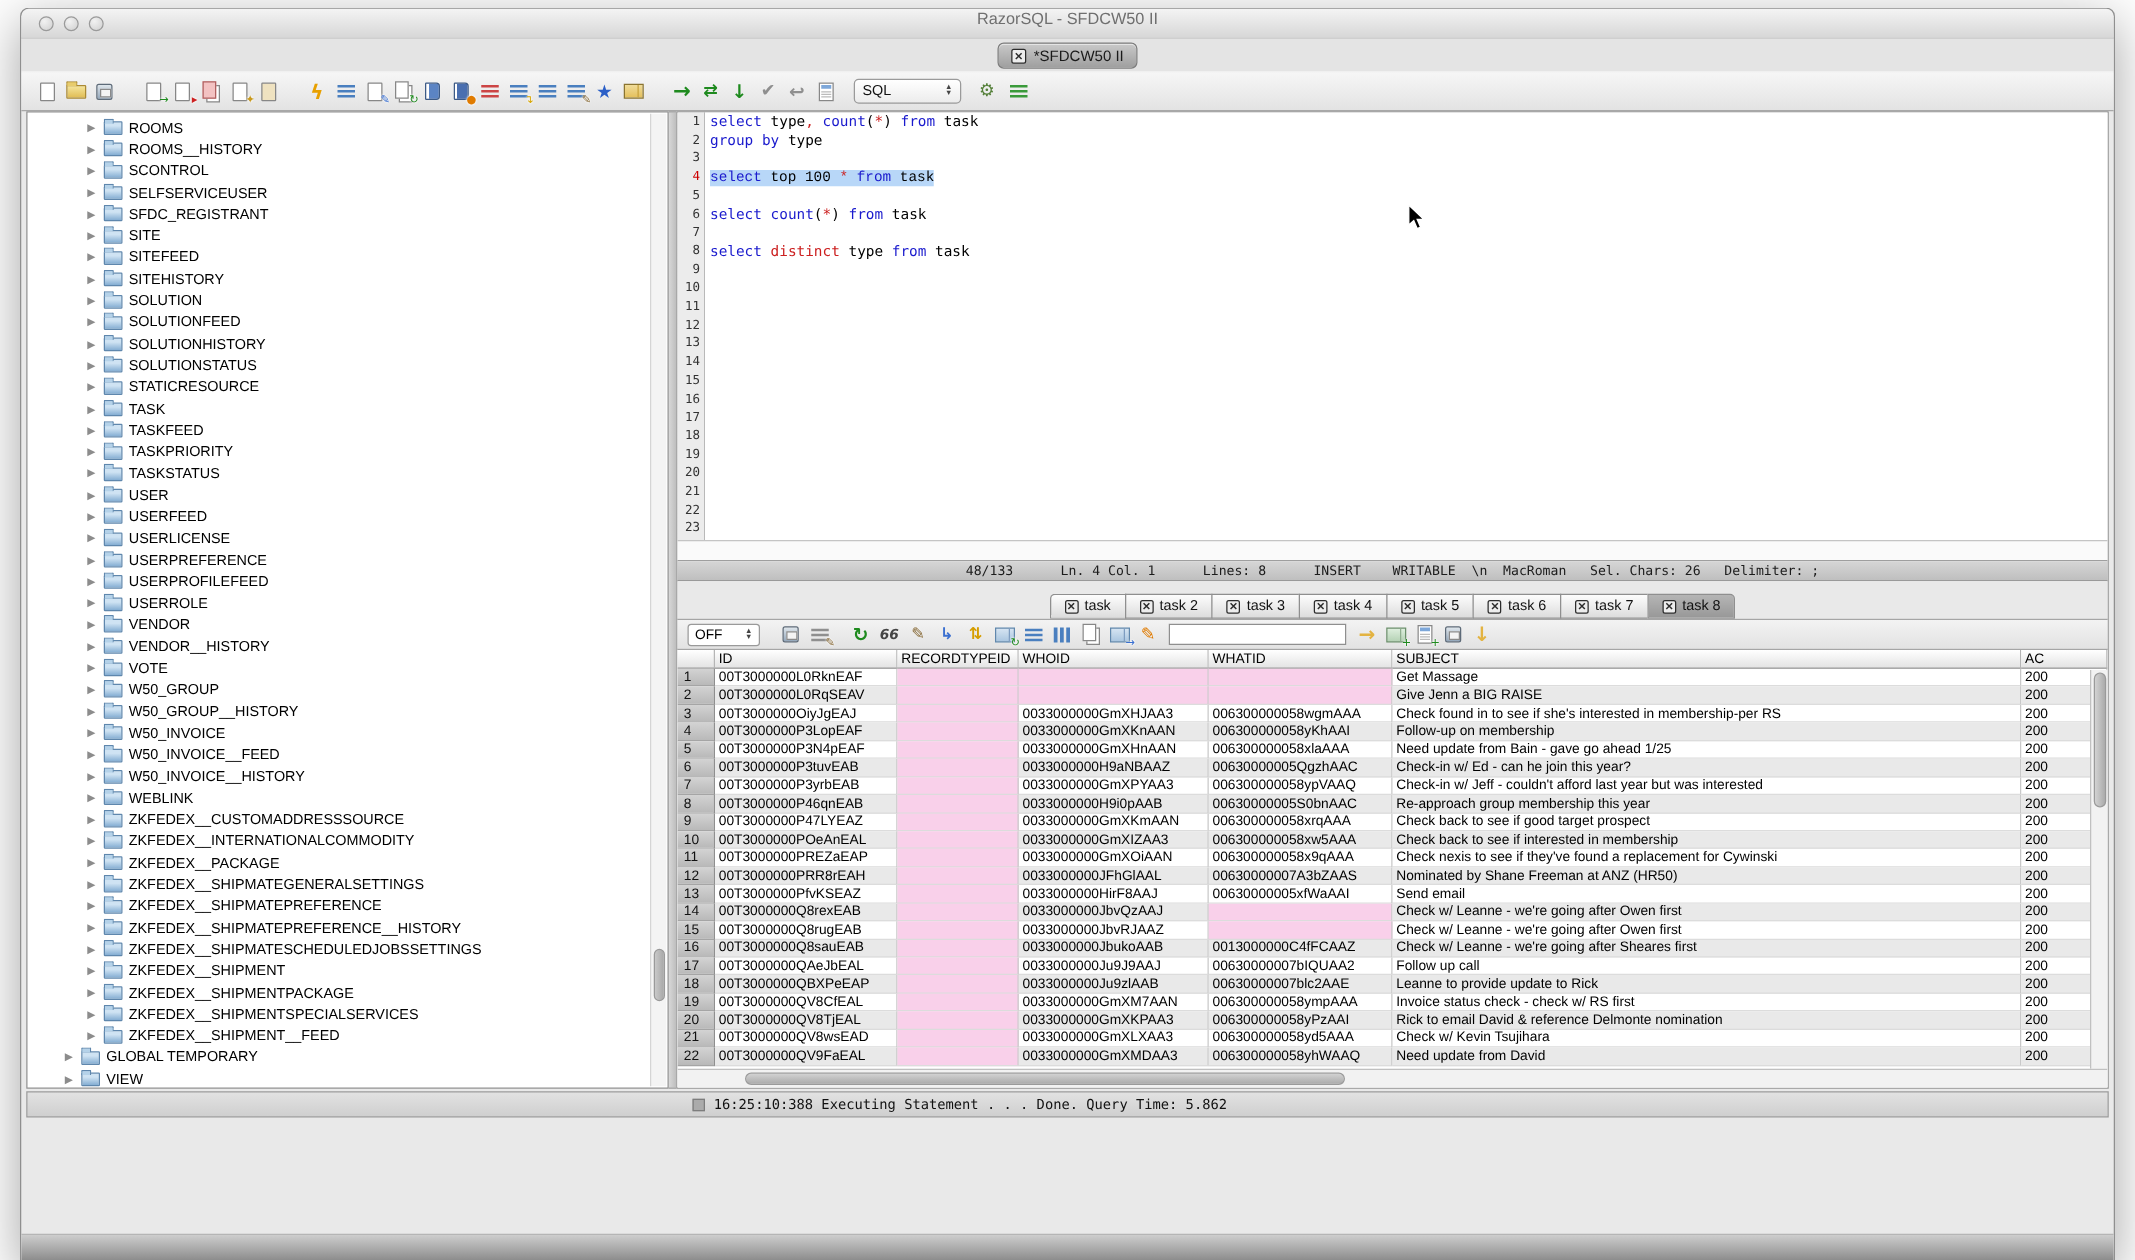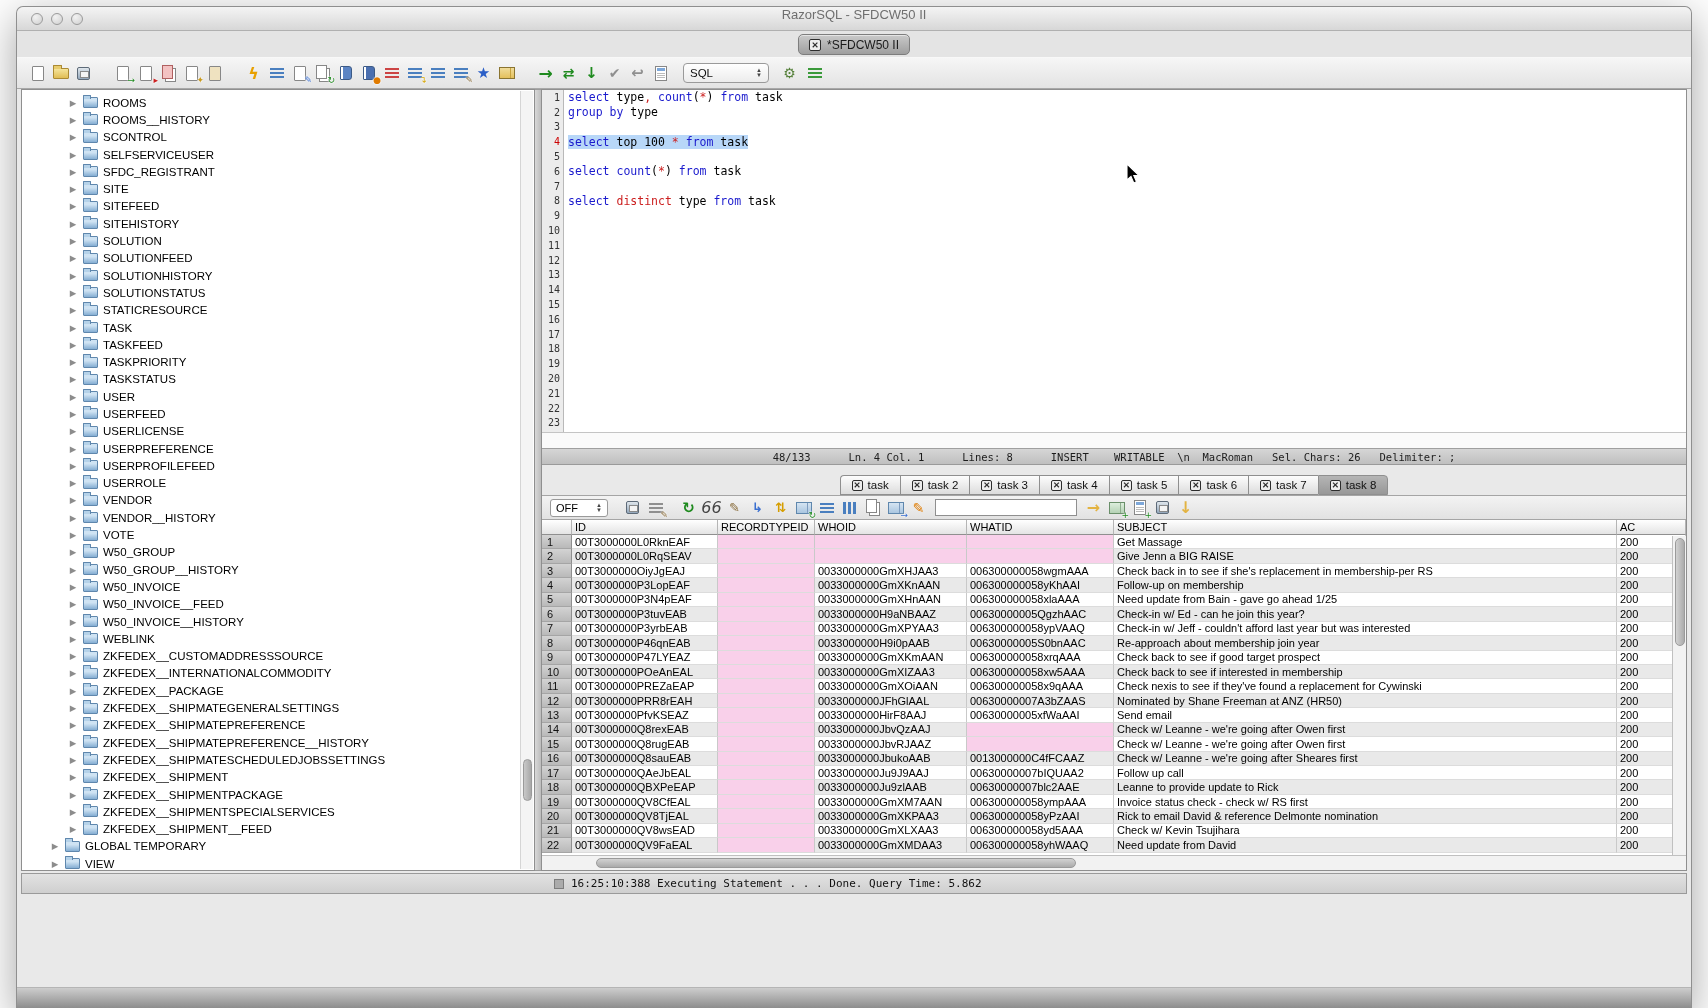--- a/index.html
+++ b/index.html
@@ -67,21 +67,21 @@
   .treescroll { position:absolute; right:1px; top:1px; bottom:1px; width:13px; background:#f4f4f4; border-left:1px solid #d5d5d5; }
   .treescroll .thumb { position:absolute; left:1.5px; width:9px; height:42px; top:668px; background:linear-gradient(90deg,#c9c9c9,#a8a8a8); border-radius:5px; border:1px solid #9a9a9a; }
   
   .editor { height:342px; position:relative; overflow:hidden; font-family:"DejaVu Sans Mono", monospace; font-size:11.5px;
             background:linear-gradient(90deg,#ececec 21px,#b9b9b9 21px,#b9b9b9 22px,#ffffff 22px); }
   .eline { height:14.8px; display:flex; align-items:center; }
   .eno { width:21px; text-align:right; padding-right:3px; font-size:10px; color:#333; flex:none; }
   .eno.cur { color:#cc0000; }
   .ecode { padding-left:5px; white-space:pre; }
   .tk-k { color:#1a1acd; } .tk-t { color:#000; } .tk-r { color:#cc2020; }
-  .sel { background:#b8d7f8; }
+  .sel { background:#b8d7f8;font-family:Liberation Mono, monospace; }
   .ehscroll { height:17px; background:#fafafa; border-top:1px solid #c4c4c4; border-bottom:1px solid #9f9f9f; }
   .estatus { height:16px; background:linear-gradient(#d6d6d6,#bfbfbf); border-bottom:1px solid #9a9a9a;
              font-family:"DejaVu Sans Mono", monospace; font-size:10.5px; color:#1c1c1c; display:flex; align-items:center; justify-content:center; white-space:pre; }
   .rgap { height:7px; background:#e9e9e9; }
   
   .rtabs { height:23px; background:#e9e9e9; display:flex; justify-content:center; align-items:flex-end; gap:0; }
   .rtab { height:20px; display:flex; align-items:center; gap:5px; padding:0 11px; font-size:11.5px; color:#111;
           background:linear-gradient(#fdfdfd,#dcdcdc); border:1px solid #8f8f8f; border-right:none; }
   .rtab:first-child { border-radius:4px 0 0 0; }
   .rtab:last-child { border-right:1px solid #8f8f8f; border-radius:0 4px 0 0; }
@@ -628,21 +628,21 @@
               <span class="sh-list" style="background-image: linear-gradient(rgb(143, 143, 143), rgb(143, 143, 143)), linear-gradient(rgb(143, 143, 143), rgb(143, 143, 143)), linear-gradient(rgb(143, 143, 143), rgb(143, 143, 143)); background-size: 14px 2px; background-position: 0px 1px, 0px 5px, 0px 9px;"></span>
               <span class="badge" style="color: rgb(138, 109, 59);">✎</span>
             </span>
           </span>
         <span style="width:8px"></span>
         <span id="ricons-mid" style="display:flex;align-items:center;gap:2px;">
             <span class="tbi">
               <span class="glyph" style="color: rgb(30, 138, 30); font-size: 15px; font-weight: bold;">↻</span>
             </span>
             <span class="tbi">
-              <span class="glyph" style="color: rgb(68, 68, 68); font-size: 16px; font-weight: normal; font-style: italic;">66</span>
+              <span class="glyph" style="color: rgb(68, 68, 68); font-size: 11px; font-weight: bold; font-style: italic;">66</span>
             </span>
             <span class="tbi">
               <span class="glyph" style="color: rgb(138, 109, 59); font-size: 13px;">✎</span>
             </span>
             <span class="tbi">
               <span class="glyph" style="color: rgb(58, 111, 208); font-size: 13px; font-weight: bold;">↳</span>
             </span>
             <span class="tbi">
               <span class="glyph" style="color: rgb(214, 158, 0); font-size: 13px; font-weight: bold;">⇅</span>
             </span>
@@ -709,21 +709,21 @@
             <div class="gc nullcell"></div>
             <div class="gc nullcell"></div>
             <div class="gc nullcell"></div>
             <div class="gc alt">Give Jenn a BIG RAISE</div>
             <div class="gc alt">200</div>
             <div class="gc rowhead">3</div>
             <div class="gc">00T3000000OiyJgEAJ</div>
             <div class="gc nullcell"></div>
             <div class="gc">0033000000GmXHJAA3</div>
             <div class="gc">006300000058wgmAAA</div>
-            <div class="gc">Check back in to see if she's replacement in membership-per RS</div>
+            <div class="gc">Check found in to see if she's interested in membership-per RS</div>
             <div class="gc">200</div>
             <div class="gc rowhead">4</div>
             <div class="gc alt">00T3000000P3LopEAF</div>
             <div class="gc nullcell"></div>
             <div class="gc alt">0033000000GmXKnAAN</div>
             <div class="gc alt">006300000058yKhAAI</div>
             <div class="gc alt">Follow-up on membership</div>
             <div class="gc alt">200</div>
             <div class="gc rowhead">5</div>
             <div class="gc">00T3000000P3N4pEAF</div>
@@ -744,21 +744,21 @@
             <div class="gc nullcell"></div>
             <div class="gc">0033000000GmXPYAA3</div>
             <div class="gc">006300000058ypVAAQ</div>
             <div class="gc">Check-in w/ Jeff - couldn't afford last year but was interested</div>
             <div class="gc">200</div>
             <div class="gc rowhead">8</div>
             <div class="gc alt">00T3000000P46qnEAB</div>
             <div class="gc nullcell"></div>
             <div class="gc alt">0033000000H9i0pAAB</div>
             <div class="gc alt">00630000005S0bnAAC</div>
-            <div class="gc alt">Re-approach about membership join year</div>
+            <div class="gc alt">Re-approach group membership this year</div>
             <div class="gc alt">200</div>
             <div class="gc rowhead">9</div>
             <div class="gc">00T3000000P47LYEAZ</div>
             <div class="gc nullcell"></div>
             <div class="gc">0033000000GmXKmAAN</div>
             <div class="gc">006300000058xrqAAA</div>
             <div class="gc">Check back to see if good target prospect</div>
             <div class="gc">200</div>
             <div class="gc rowhead">10</div>
             <div class="gc alt">00T3000000POeAnEAL</div>

